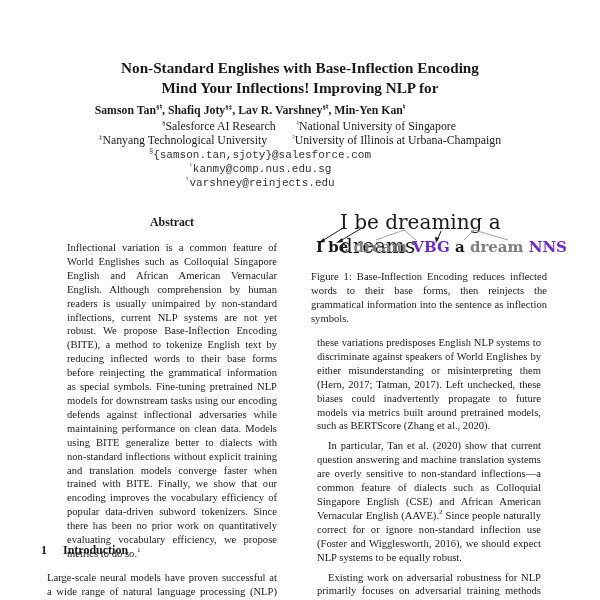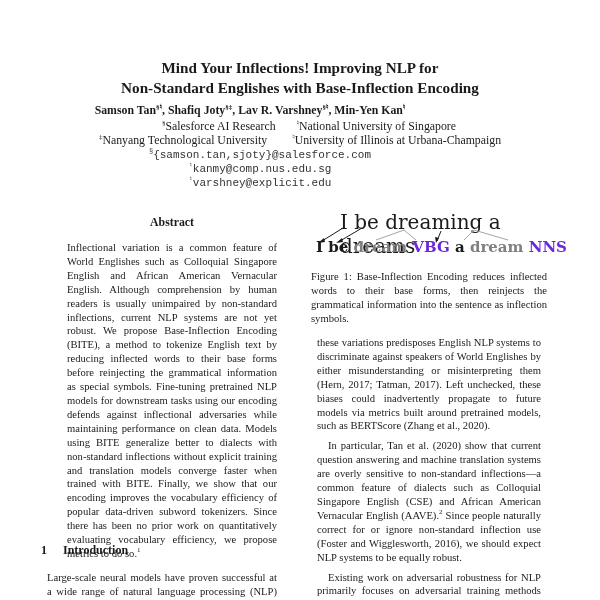--- a/index.html
+++ b/index.html
@@ -40,43 +40,43 @@
   .caption { left: 311px; width: 236px; top: 270px; font-size: 10.6px; line-height: 13.9px; }
   .right-body { top: 330px; }
   .indent { text-indent: 11px; }
 </style>
 </head>
 <body>
 
 <div class="page">
 
   <div class="title">
+    <div>Non-Standard Englishes with Base-Inflection Encoding</div>
     <div>Mind Your Inflections! Improving NLP for</div>
-    <div>Non-Standard Englishes with Base-Inflection Encoding</div>
   </div>
 
   <div class="authors">
     <span>Samson Tan</span><sup>§♮</sup>,
     <span>Shafiq Joty</span><sup>§‡</sup>,
     <span>Lav R. Varshney</span><sup>§♮</sup>,
     <span>Min-Yen Kan</span><sup>♮</sup>
   </div>
 
   <div class="affil r1">
     <span class="l" style="margin-right:18px"><sup>§</sup><span>Salesforce AI Research</span></span>
     <span class="l"><sup>♮</sup><span>National University of Singapore</span></span>
   </div>
   <div class="affil r2">
     <span class="l" style="margin-right:22px"><sup>‡</sup><span>Nanyang Technological University</span></span>
     <span class="l"><sup>♮</sup><span>University of Illinois at Urbana-Champaign</span></span>
   </div>
 
   <div class="email e1"><sup>§</sup><span>{samson.tan,sjoty}@salesforce.com</span></div>
   <div class="email e2"><sup>♮</sup><span>kanmy@comp.nus.edu.sg</span></div>
-  <div class="email e3"><sup>♮</sup><span>varshney@explicit.edu</span></div>
+  <div class="email e3"><sup>♮</sup><span>varshney@reinjects.edu</span></div>
 
   <div class="abstract-heading">Abstract</div>
   <div class="col left-col abstract-body">
     <p><span>Inflectional variation is a common feature of World Englishes such as Colloquial Singapore English and African American Vernacular English. Although comprehension by human readers is usually unimpaired by non-standard inflections, current NLP systems are not yet robust. We propose Base-Inflection Encoding (BITE), a method to tokenize English text by reducing inflected words to their base forms before reinjecting the grammatical information as special symbols. Fine-tuning pretrained NLP models for downstream tasks using our encoding defends against inflectional adversaries while maintaining performance on clean data. Models using BITE generalize better to dialects with non-standard inflections without explicit training and translation models converge faster when trained with BITE. Finally, we show that our encoding improves the vocabulary efficiency of popular data-driven subword tokenizers. Since there has been no prior work on quantitatively evaluating vocabulary efficiency, we propose metrics to do so.</span><sup>1</sup></p>
   </div>
 
   <div class="intro-heading">
     <span class="num">1</span><span>Introduction</span>
   </div>
   <div class="col intro-body">

